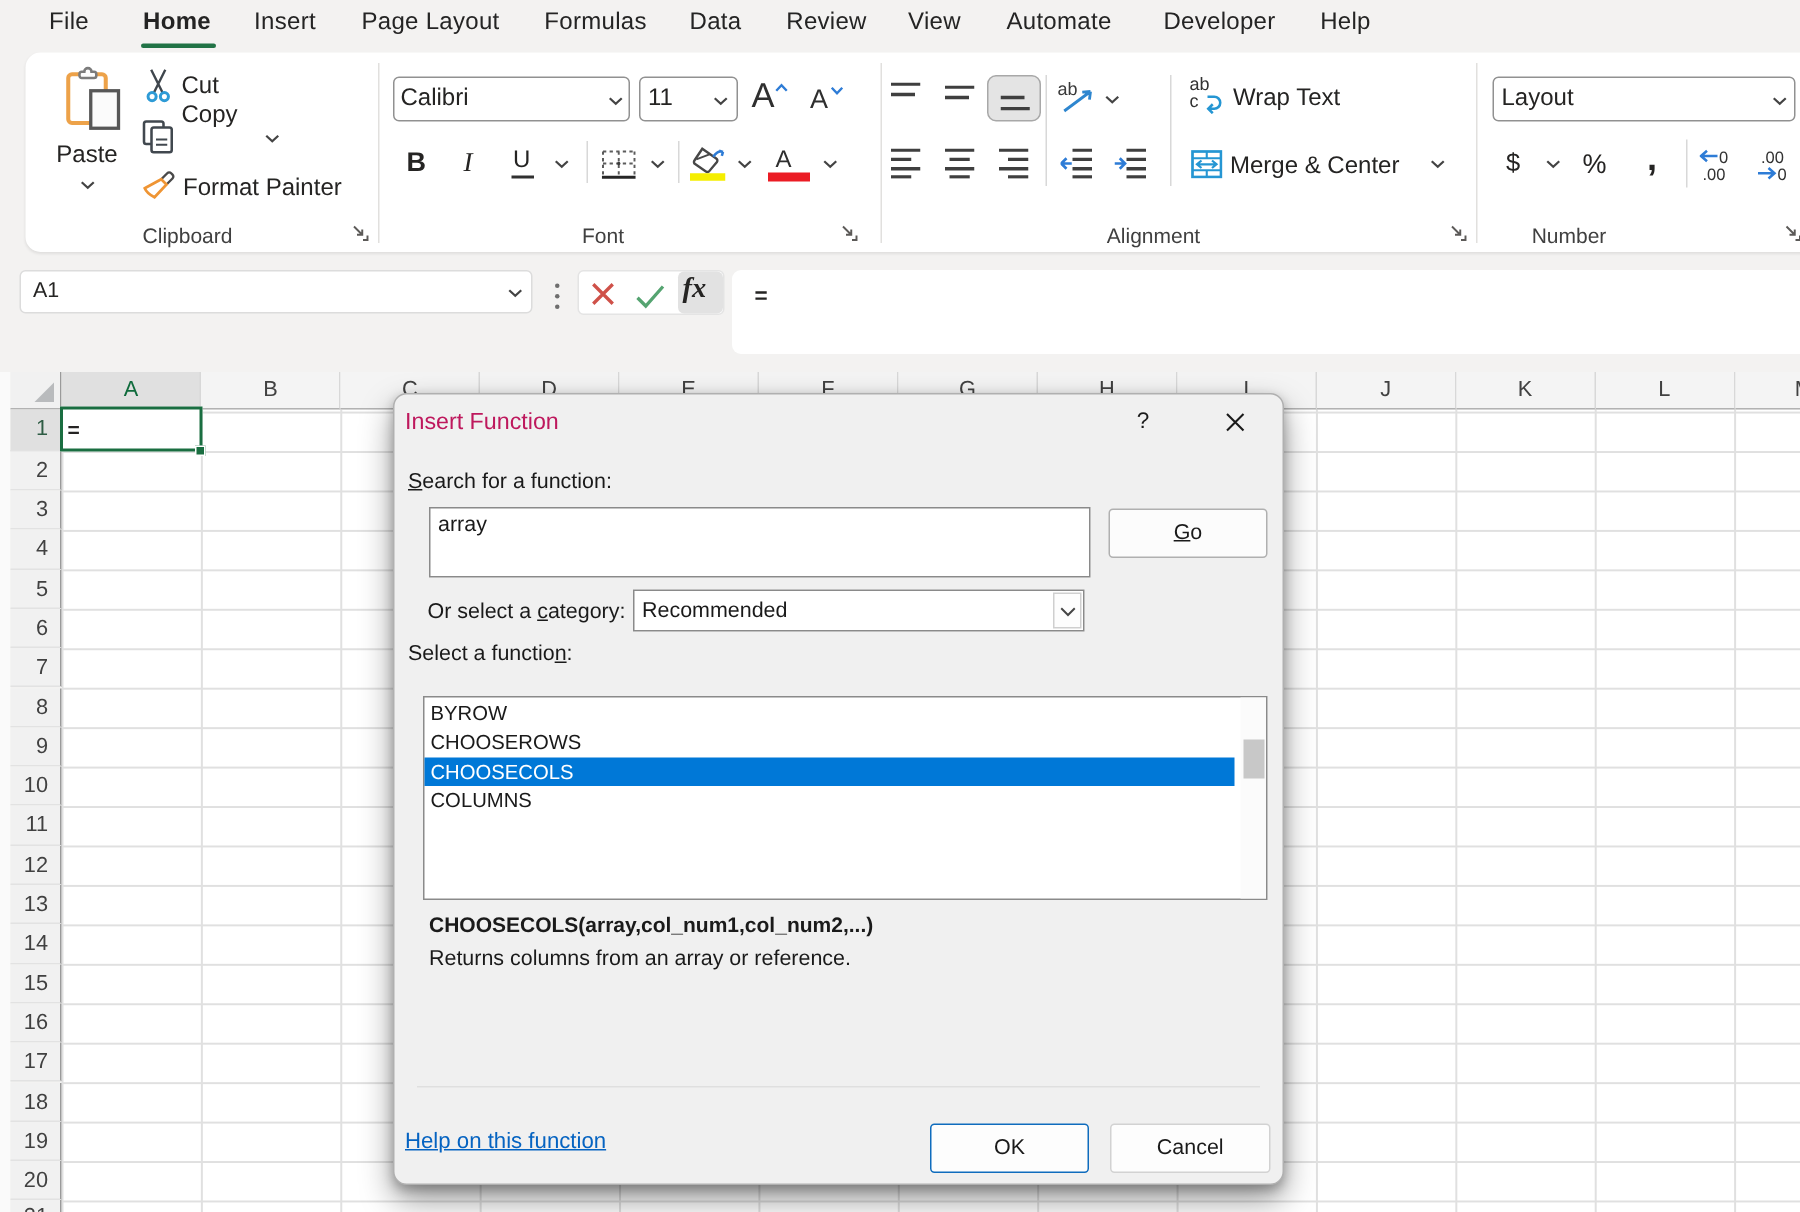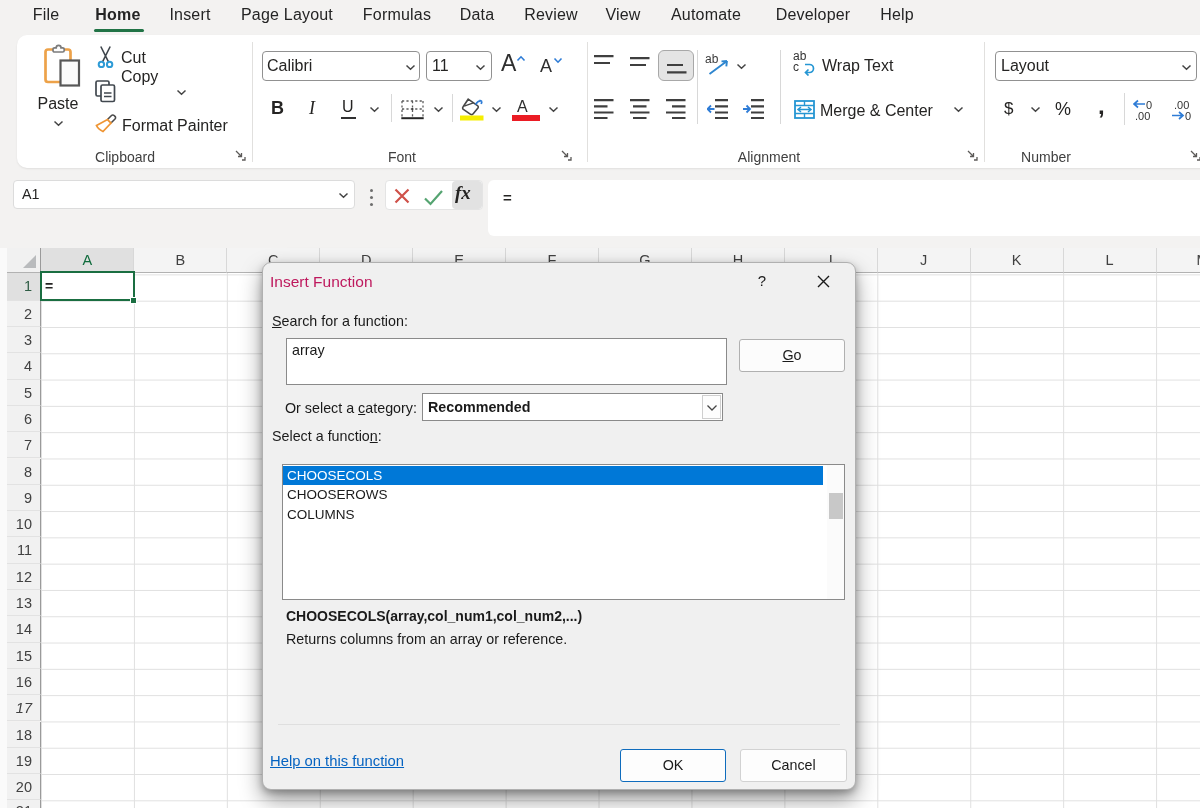--- a/index.html
+++ b/index.html
@@ -274,21 +274,21 @@
 <div class="rhdr" style="top:432.2px;height:26.3px;line-height:26px;">7</div>
 <div class="rhdr" style="top:458.5px;height:26.3px;line-height:26px;">8</div>
 <div class="rhdr" style="top:484.8px;height:26.3px;line-height:26px;">9</div>
 <div class="rhdr" style="top:511.1px;height:26.3px;line-height:26px;">10</div>
 <div class="rhdr" style="top:537.4px;height:26.3px;line-height:26px;">11</div>
 <div class="rhdr" style="top:563.7px;height:26.3px;line-height:26px;">12</div>
 <div class="rhdr" style="top:590.0px;height:26.3px;line-height:26px;">13</div>
 <div class="rhdr" style="top:616.3px;height:26.3px;line-height:26px;">14</div>
 <div class="rhdr" style="top:642.6px;height:26.3px;line-height:26px;">15</div>
 <div class="rhdr" style="top:668.9px;height:26.3px;line-height:26px;">16</div>
-<div class="rhdr" style="top:695.2px;height:26.3px;line-height:26px;font-style:italic;">17</div>
+<div class="rhdr" style="top:695.2px;height:26.3px;line-height:26px;">17</div>
 <div class="rhdr" style="top:721.5px;height:26.3px;line-height:26px;">18</div>
 <div class="rhdr" style="top:747.8px;height:26.3px;line-height:26px;">19</div>
 <div class="rhdr" style="top:774.1px;height:26.3px;line-height:26px;">20</div>
 <div class="rhdr" style="top:800.4px;height:26.3px;line-height:23px;">21</div>
 
 <div class="a" style="left:40px;top:271px;width:95px;height:30px;border:2px solid #1a6e41;box-sizing:border-box;background:#fff;"></div>
 <div class="a" style="left:45px;top:278px;font-size:14px;font-weight:700;">=</div>
 <div class="a" style="left:129.5px;top:296.5px;width:7px;height:7px;background:#1a6e41;border:1px solid #fff;box-sizing:border-box;"></div>
 
 <div class="a" style="left:262px;top:262px;width:594px;height:528px;background:#f0f0f0;border:1px solid #b0b0b0;border-radius:9px;box-sizing:border-box;box-shadow:0 10px 22px rgba(0,0,0,.4),0 3px 7px rgba(0,0,0,.25);"></div>
@@ -298,31 +298,32 @@
     <path d="M1 1 L12 12 M12 1 L1 12" stroke="#1a1a1a" stroke-width="1.4"></path>
   </svg>
 
 <div class="a" style="left:272px;top:313px;font-size:14.3px;color:#1a1a1a;"><u>S</u>earch for a function:</div>
 <div class="a" style="left:286px;top:338px;width:441px;height:47px;background:#fff;border:1px solid #8a8a8a;box-sizing:border-box;"></div>
 <div class="a" style="left:292px;top:342px;font-size:14.3px;color:#1a1a1a;">array</div>
 <div class="a" style="left:739px;top:339px;width:106px;height:33px;background:#fcfcfc;border:1px solid #b0b0b0;border-radius:3px;box-sizing:border-box;text-align:center;line-height:31px;font-size:14.3px;color:#1a1a1a;"><u>G</u>o</div>
 
 <div class="a" style="left:285px;top:399.5px;font-size:14.3px;color:#1a1a1a;">Or select a <u>c</u>ategory:</div>
 <div class="a" style="left:422px;top:393px;width:301px;height:28px;background:#fff;border:1px solid #8a8a8a;box-sizing:border-box;"></div>
-<div class="a" style="left:428px;top:399px;font-size:14.3px;color:#1a1a1a;font-weight:bold;">Recommended</div>
+<div class="a" style="left:428px;top:399px;font-size:14.3px;color:#1a1a1a;">Recommended</div>
 <div class="a" style="left:702px;top:395px;width:19px;height:24px;background:#fdfdfd;border:1px solid #cfcfcf;box-sizing:border-box;"></div>
 <svg class="chev" style="left:706px;top:404px" width="12" height="8" viewBox="0 0 12 8">
     <path d="M1.5 1.5 L6 6 L10.5 1.5" stroke="#454545" stroke-width="1.3" fill="none"></path>
   </svg>
 
 <div class="a" style="left:272px;top:428px;font-size:14.3px;color:#1a1a1a;">Select a functio<u>n</u>:</div>
 <div class="a" style="left:282px;top:464px;width:563px;height:136px;background:#fff;border:1px solid #8a8a8a;box-sizing:border-box;">
   <div style="padding-top:1px;">
+    <div class="ditem">BYROW</div>
+    <div class="ditem">CHOOSEROWS</div>
     <div class="ditem" style="background:#0078d7;color:#fff;width:536px;">CHOOSECOLS</div>
-    <div class="ditem">CHOOSEROWS</div>
     <div class="ditem">COLUMNS</div>
   </div>
 </div>
 <div class="a" style="left:827px;top:465px;width:17px;height:134px;background:#fbfbfb;"></div>
 <div class="a" style="left:828.5px;top:493px;width:14px;height:26px;background:#c8c8c8;"></div>
 
 <div class="a" style="left:286px;top:608px;font-size:14px;font-weight:bold;color:#1a1a1a;">CHOOSECOLS(array,col_num1,col_num2,...)</div>
 <div class="a" style="left:286px;top:631px;font-size:14.3px;color:#1a1a1a;">Returns columns from an array or reference.</div>
 
 <div class="a" style="left:278px;top:724px;width:562px;height:1px;background:#dfdfdf;"></div>

